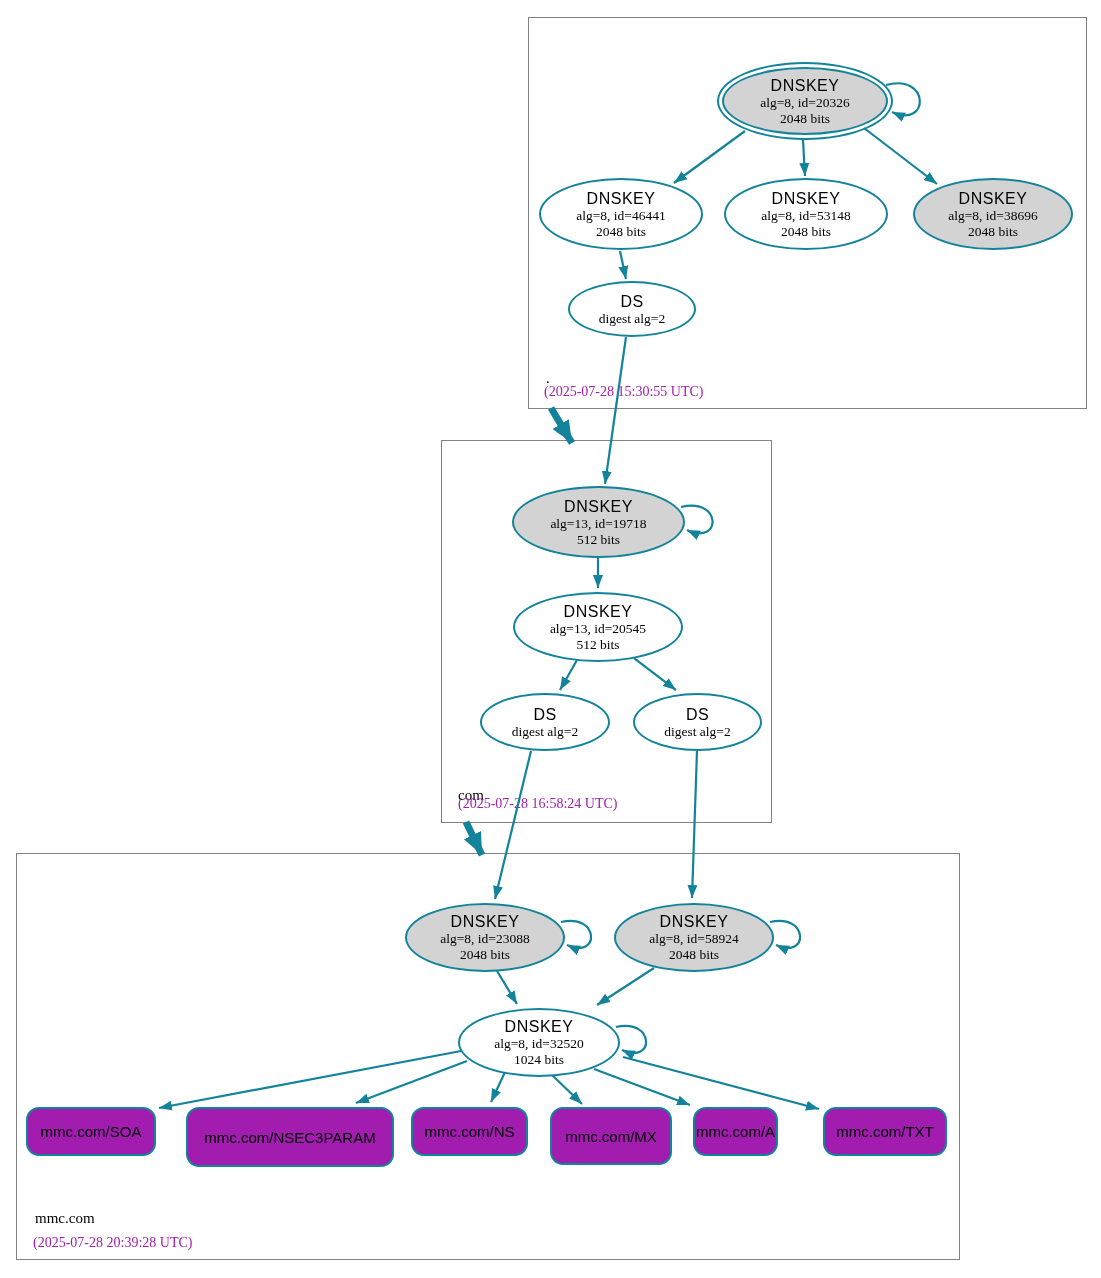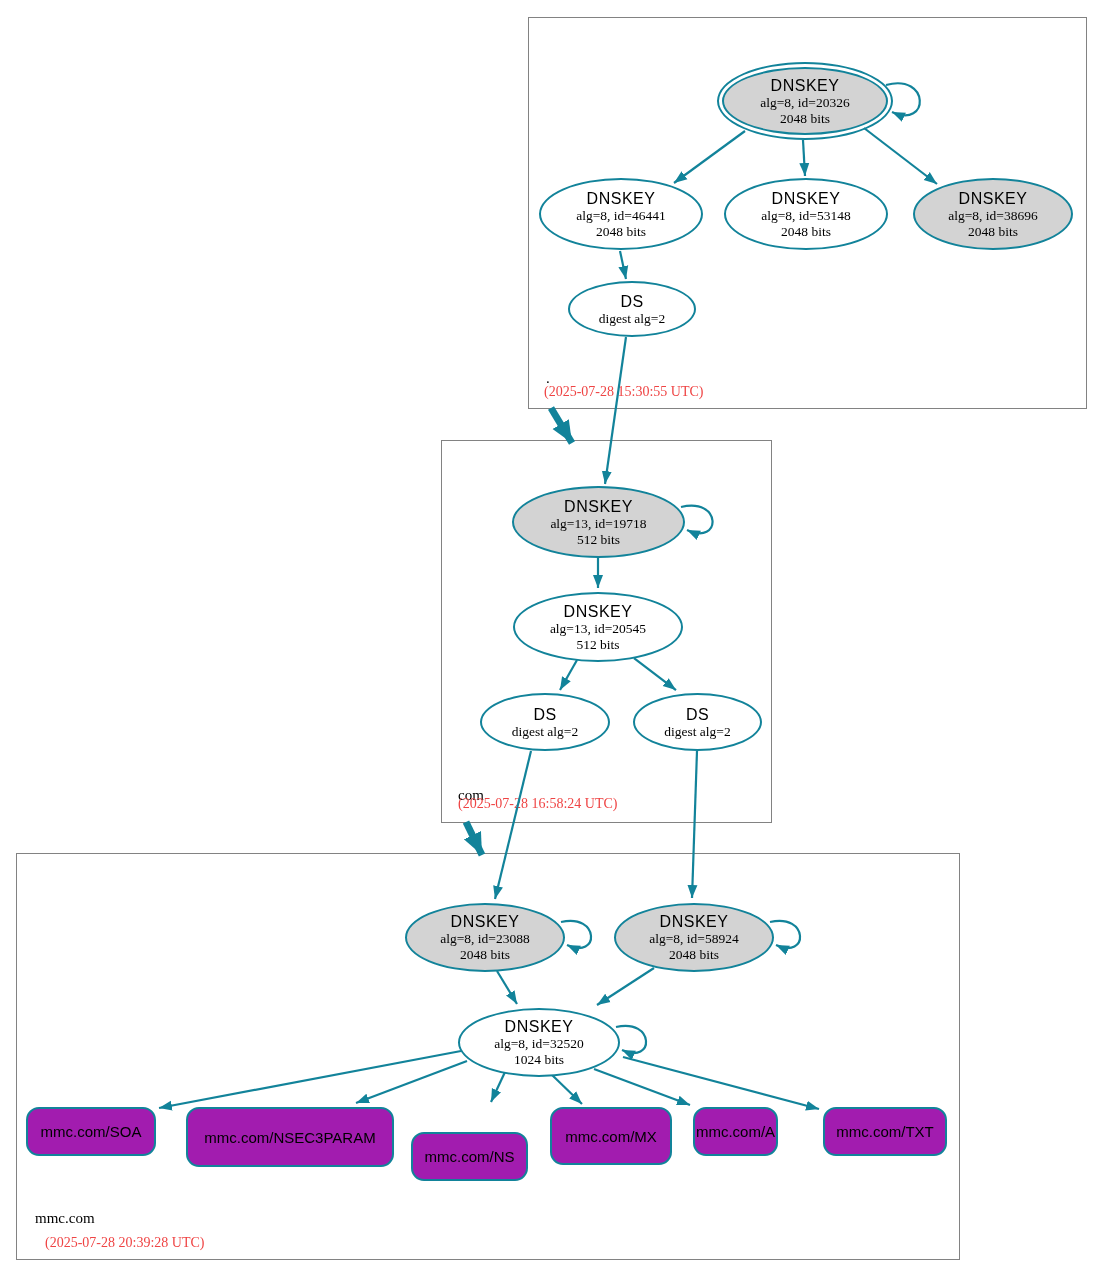--- a/index.html
+++ b/index.html
@@ -11,21 +11,21 @@
   .zone-box{
     position:absolute;border:1.6px solid #828282;background:transparent;
     z-index:0;box-sizing:border-box;
   }
   .zone-label{
     position:absolute;font-family:"Liberation Serif",serif;font-size:15px;
     color:#000;white-space:nowrap;
   }
   .zone-ts{
     position:absolute;font-family:"Liberation Serif",serif;font-size:14px;
-    color:#ef4444;white-space:nowrap;
+    color:#a21caf;white-space:nowrap;
   }
   svg.edges{position:absolute;left:0;top:0;z-index:1;pointer-events:none;}
   .node{
     position:absolute;z-index:2;box-sizing:border-box;
     display:flex;flex-direction:column;align-items:center;justify-content:center;
     text-align:center;
   }
   .ellipse{
     border:2.2px solid var(--edge);border-radius:50%;background:#fff;
   }
@@ -53,21 +53,21 @@
   <div class="zone-ts" style="left:15px;top:366px;">(2025-07-28 15:30:55 UTC)</div>
 </div>
 
 <div class="zone-box" style="left:441px;top:440px;width:331px;height:383px;">
   <div class="zone-label" style="left:16px;top:346px;">com</div>
   <div class="zone-ts" style="left:16px;top:355px;">(2025-07-28 16:58:24 UTC)</div>
 </div>
 
 <div class="zone-box" style="left:16px;top:853px;width:944px;height:407px;">
   <div class="zone-label" style="left:18px;top:356px;">mmc.com</div>
-  <div class="zone-ts" style="left:16px;top:381px;margin-left:12px;">(2025-07-28 20:39:28 UTC)</div>
+  <div class="zone-ts" style="left:16px;top:381px;">(2025-07-28 20:39:28 UTC)</div>
 </div>
 
 <svg class="edges" width="1101" height="1278" viewBox="0 0 1101 1278">
   <defs>
     <marker id="arrow" markerUnits="userSpaceOnUse" markerWidth="14" markerHeight="11" viewBox="0 0 14 11" refX="13" refY="5.5" orient="auto">
       <path d="M0,0.5 L13,5.5 L0,10.5 z" fill="#12839a"></path>
     </marker>
     <marker id="bigarrow" markerUnits="userSpaceOnUse" markerWidth="24" markerHeight="21" viewBox="0 0 24 21" refX="22" refY="10.5" orient="auto">
       <path d="M0,1 L22,10.5 L0,20 z" fill="#12839a"></path>
     </marker>
@@ -200,21 +200,21 @@
     <div class="node-detail">1024 bits</div>
   </div>
 </div>
 
 <div class="rrset" style="left:26px;top:1107px;width:130px;height:49px;">
   <span>mmc.com/SOA</span>
 </div>
 <div class="rrset" style="left:186px;top:1107px;width:208px;height:60px;">
   <span>mmc.com/NSEC3PARAM</span>
 </div>
-<div class="rrset" style="left:411px;top:1107px;width:117px;height:49px;margin-top:25px;">
+<div class="rrset" style="left:411px;top:1107px;width:117px;height:49px;">
   <span>mmc.com/NS</span>
 </div>
 <div class="rrset" style="left:550px;top:1107px;width:122px;height:58px;">
   <span>mmc.com/MX</span>
 </div>
 <div class="rrset" style="left:693px;top:1107px;width:85px;height:49px;">
   <span>mmc.com/A</span>
 </div>
 <div class="rrset" style="left:823px;top:1107px;width:124px;height:49px;">
   <span>mmc.com/TXT</span>

